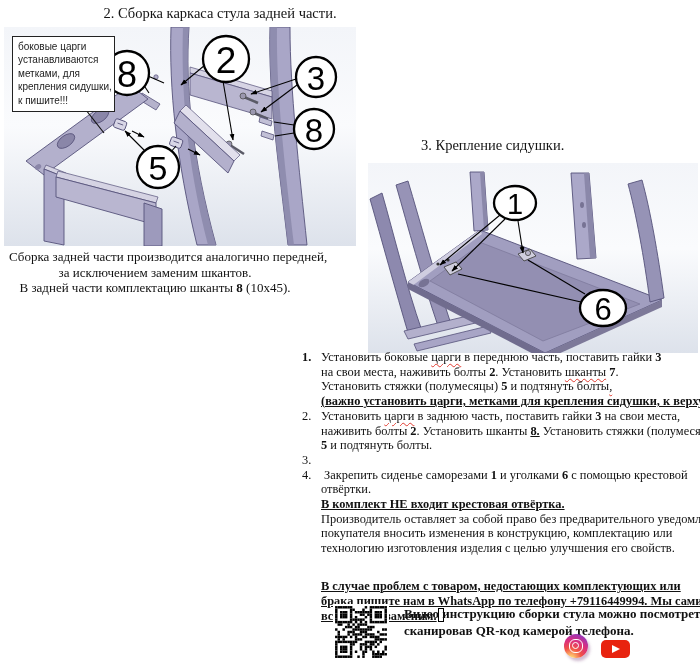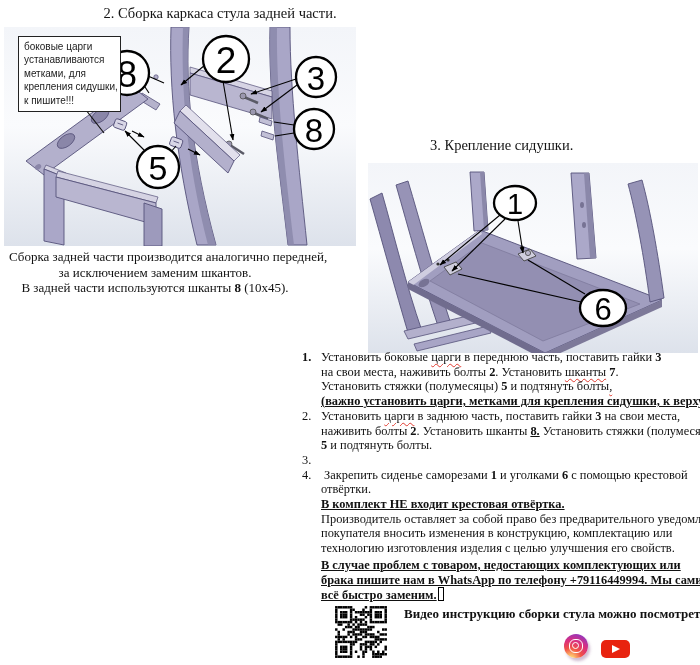--- a/index.html
+++ b/index.html
@@ -7,33 +7,33 @@
         font-family:"Liberation Serif", serif;color:#111;}
   .abs{position:absolute;}
   .nowrap{white-space:nowrap;}
   .b{font-weight:700;}
   .u{text-decoration-line:underline;text-decoration-thickness:1.2px;}
   .w{text-decoration-line:underline;text-decoration-style:wavy;text-decoration-color:#e03a2f;
      text-decoration-thickness:1px;text-underline-offset:2px;margin-top:24px;}
   .cursor-box{display:inline-block;width:4px;height:12px;border:1px solid #000;margin-left:1px;vertical-align:-2px;}
   .title{font-size:14.5px;color:#141414;}
   #title-step2{left:40px;top:5px;width:360px;text-align:center;}
-  #title-step3{left:430px;top:137px;}
+  #title-step3{left:421px;top:137px;}
   .illus{overflow:hidden;}
   #illus-left{left:4px;top:27px;width:352px;height:219px;}
   #illus-right{left:368px;top:163px;width:330px;height:190px;}
-  .notebox{position:absolute;left:14px;top:9px;width:92px;background:#fff;border:1.5px solid #222;
+  .notebox{position:absolute;left:8px;top:9px;width:92px;background:#fff;border:1.5px solid #222;
            padding:3px 4px 4px 5px;font-family:"Liberation Sans", sans-serif;font-size:10px;
            line-height:1.34;color:#222;}
   #caption-left{left:9px;top:249px;width:292px;text-align:center;font-size:13px;line-height:15.5px;}
   #instructions{left:302px;top:350px;width:398px;font-size:12.4px;line-height:14.7px;}
   .item{display:flex;}
   .item .num{width:19px;flex:none;}
   .item .body{white-space:nowrap;}
-  #contact-note{margin-left:19px;margin-top:2px;font-size:12.4px;line-height:14.8px;white-space:nowrap;}
+  #contact-note{margin-left:19px;margin-top:23px;font-size:12.4px;line-height:14.8px;white-space:nowrap;}
   #qr-wrap{left:333px;top:604px;width:56px;height:56px;}
   #video-caption{left:404px;top:606px;width:296px;font-size:13px;line-height:16.5px;}
   .insta{position:absolute;left:564px;top:634px;width:24px;height:24px;border-radius:50%;
          background:radial-gradient(circle at 28% 105%, #fed373 8%, #f15245 36%, #d92e7f 62%, #9b36b7 84%, #515ecf 100%);
          box-shadow:2px 3px 3px rgba(120,60,120,.35);}
   .insta::before{content:'';position:absolute;inset:5px;border:1.5px solid #fff;border-radius:6px;}
   .insta::after{content:'';position:absolute;left:8px;top:8px;width:5px;height:5px;border:1.5px solid #fff;border-radius:50%;}
   .yt{position:absolute;left:601px;top:640px;width:29px;height:18px;background:#e8230f;border-radius:5px;}
   .yt::after{content:'';position:absolute;left:11px;top:4.5px;width:0;height:0;
              border-left:8px solid #fff;border-top:4.5px solid transparent;border-bottom:4.5px solid transparent;}
@@ -145,21 +145,21 @@
         <text class="callout-num" x="310" y="103" font-size="33" text-anchor="middle" dominant-baseline="central">8</text>
       </g>
       <g>
         <circle cx="154" cy="140" r="21" fill="#fff" stroke="#000" stroke-width="2.3"></circle>
         <text class="callout-num" x="154" y="141" font-size="34" text-anchor="middle" dominant-baseline="central">5</text>
       </g>
     </svg>
     <div class="notebox nowrap"><span>боковые царги</span><br><span>устанавливаются</span><br><span>метками, для</span><br><span>крепления сидушки,</span><br><span>к пишите!!!</span></div>
   </div>
 
-  <div class="abs nowrap" id="caption-left"><span>Сборка задней части производится аналогично передней,</span><br><span>за исключением заменим шкантов.</span><br><span>В задней части используются шканты </span><span class="b">8</span><span> (10x45).</span></div>
+  <div class="abs nowrap" id="caption-left"><span>Сборка задней части производится аналогично передней,</span><br><span>за исключением заменим шкантов.</span><br><span>В задней части комплектацию шканты </span><span class="b">8</span><span> (10x45).</span></div>
 
   <div class="abs title nowrap" id="title-step3">3.   Крепление сидушки.</div>
 
   <div class="abs illus" id="illus-right">
     <svg width="330" height="190" viewBox="0 0 330 190">
       <defs>
         <linearGradient id="bgR" x1="0" y1="0" x2="0" y2="1">
           <stop offset="0" stop-color="#f3f5f9"></stop>
             <stop offset="0.45" stop-color="#fafbfd"></stop>
             <stop offset="1" stop-color="#dde2eb"></stop>
@@ -473,17 +473,17 @@
           <rect x="16.4" y="50" width="2.4" height="2.4"></rect>
           <rect x="23.599999999999998" y="50" width="2.4" height="2.4"></rect>
           <rect x="28.4" y="50" width="2.4" height="2.4"></rect>
           <rect x="38" y="50" width="2.4" height="2.4"></rect>
           <rect x="40.4" y="50" width="2.4" height="2.4"></rect>
           <rect x="42.8" y="50" width="2.4" height="2.4"></rect>
           <rect x="45.199999999999996" y="50" width="2.4" height="2.4"></rect>
         </g>
       </svg>
   </div>
-  <div class="abs nowrap" id="video-caption"><span class="b">Видео инструкцию сборки стула можно посмотреть,</span><br></div>
+  <div class="abs nowrap" id="video-caption"><span class="b">Видео инструкцию сборки стула можно посмотреть,</span><br><span class="b">сканировав QR-код камерой телефона.</span></div>
   <div class="insta"></div>
   <div class="yt"></div>
 
 </div>
 
 </body></html>

